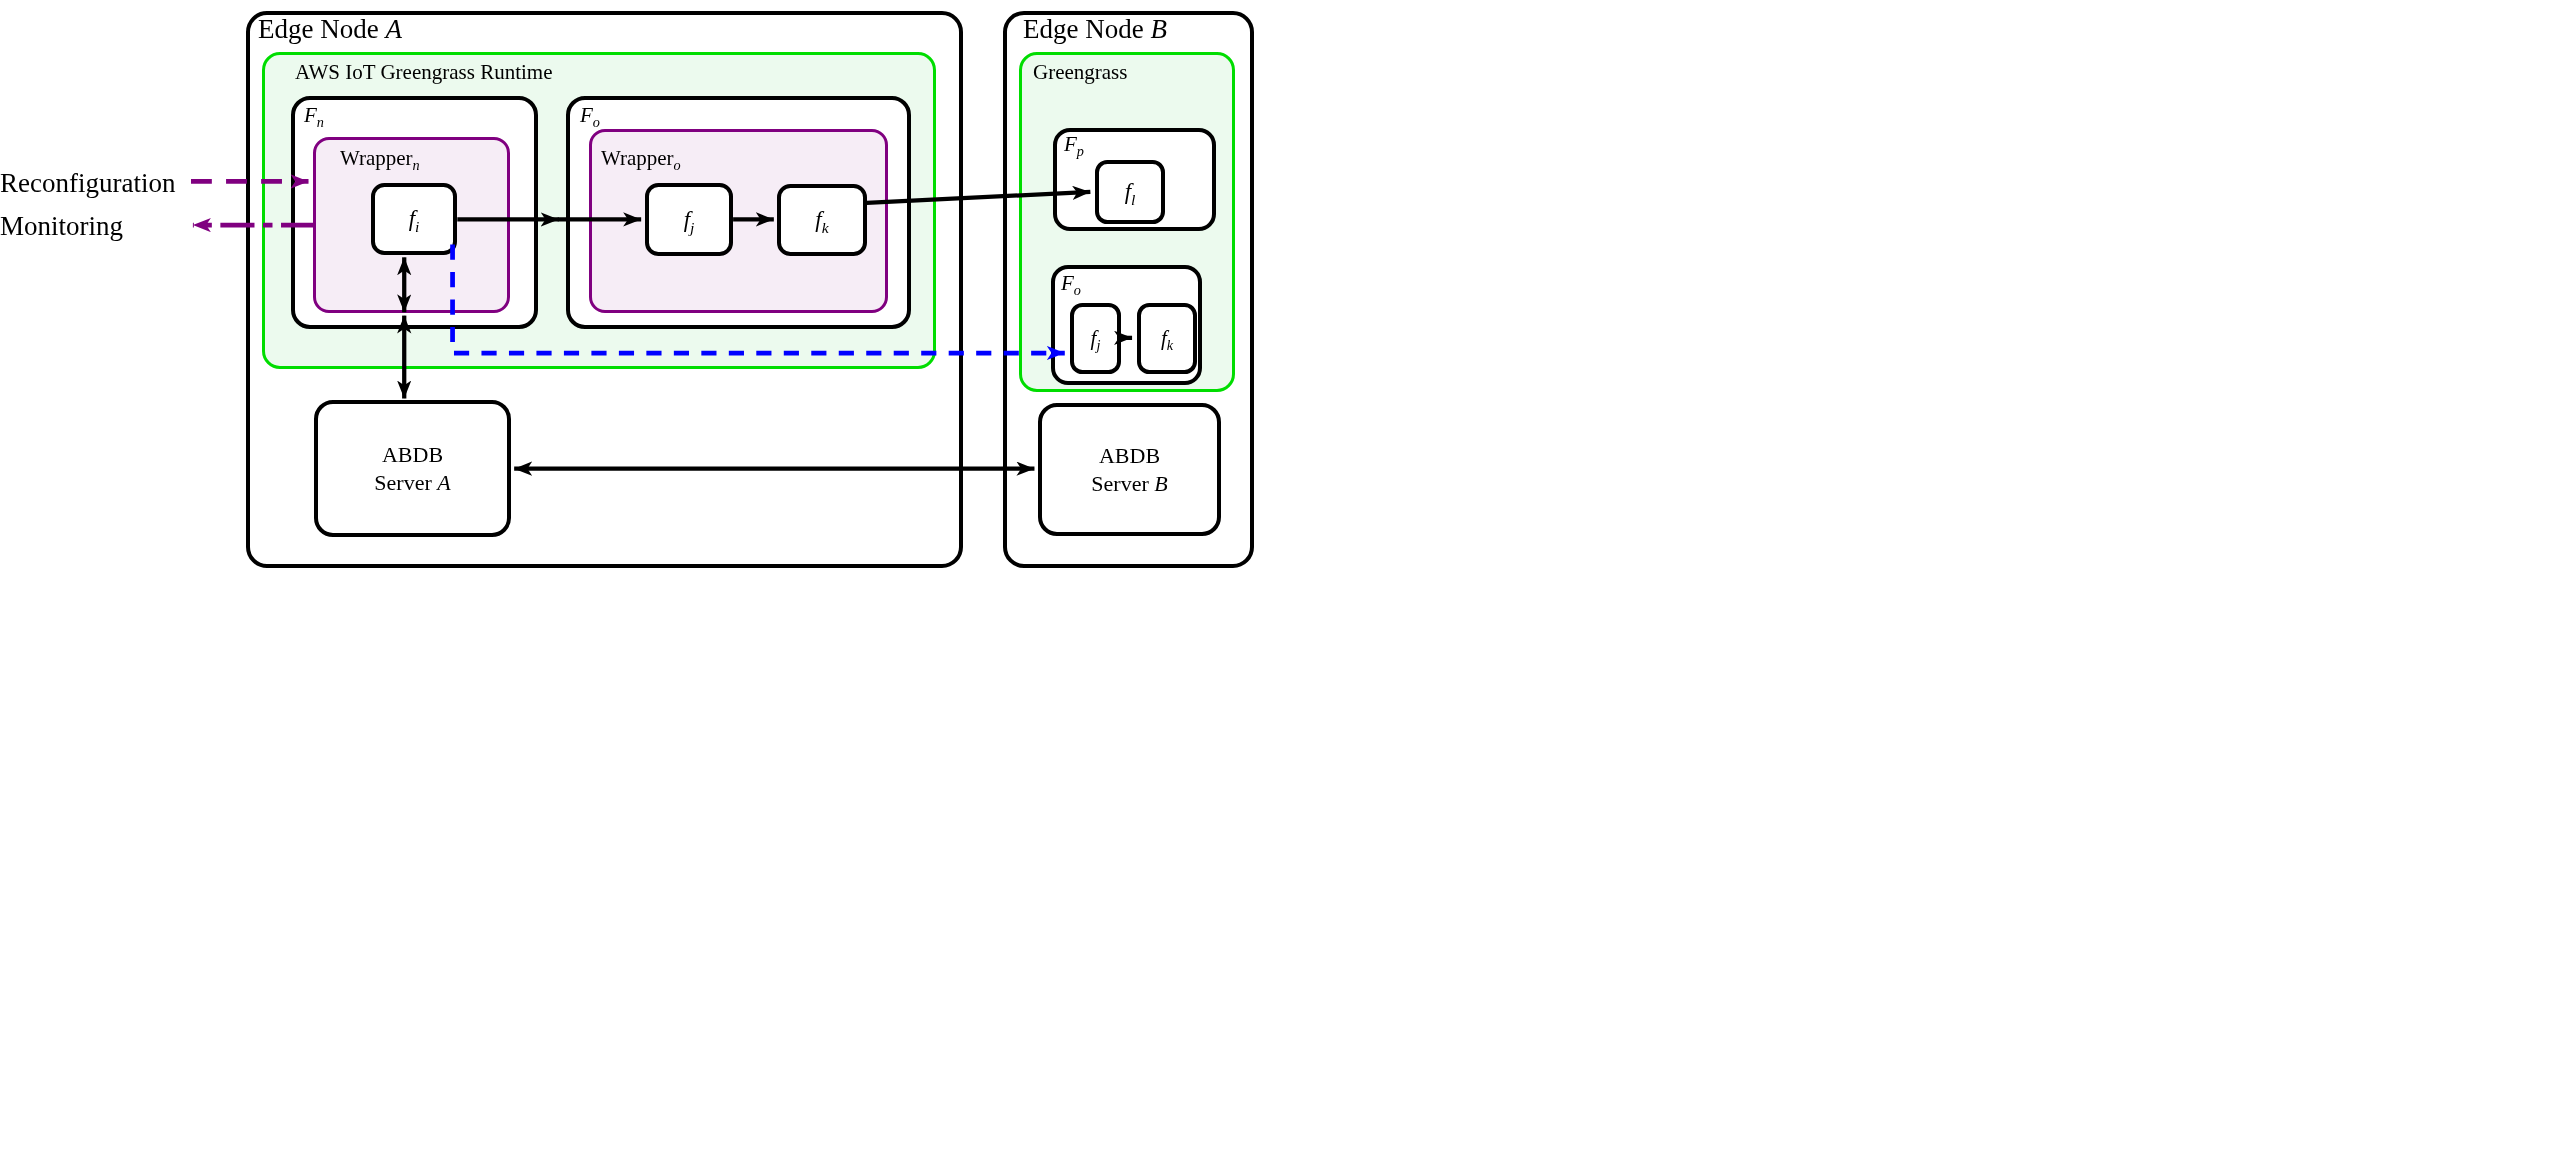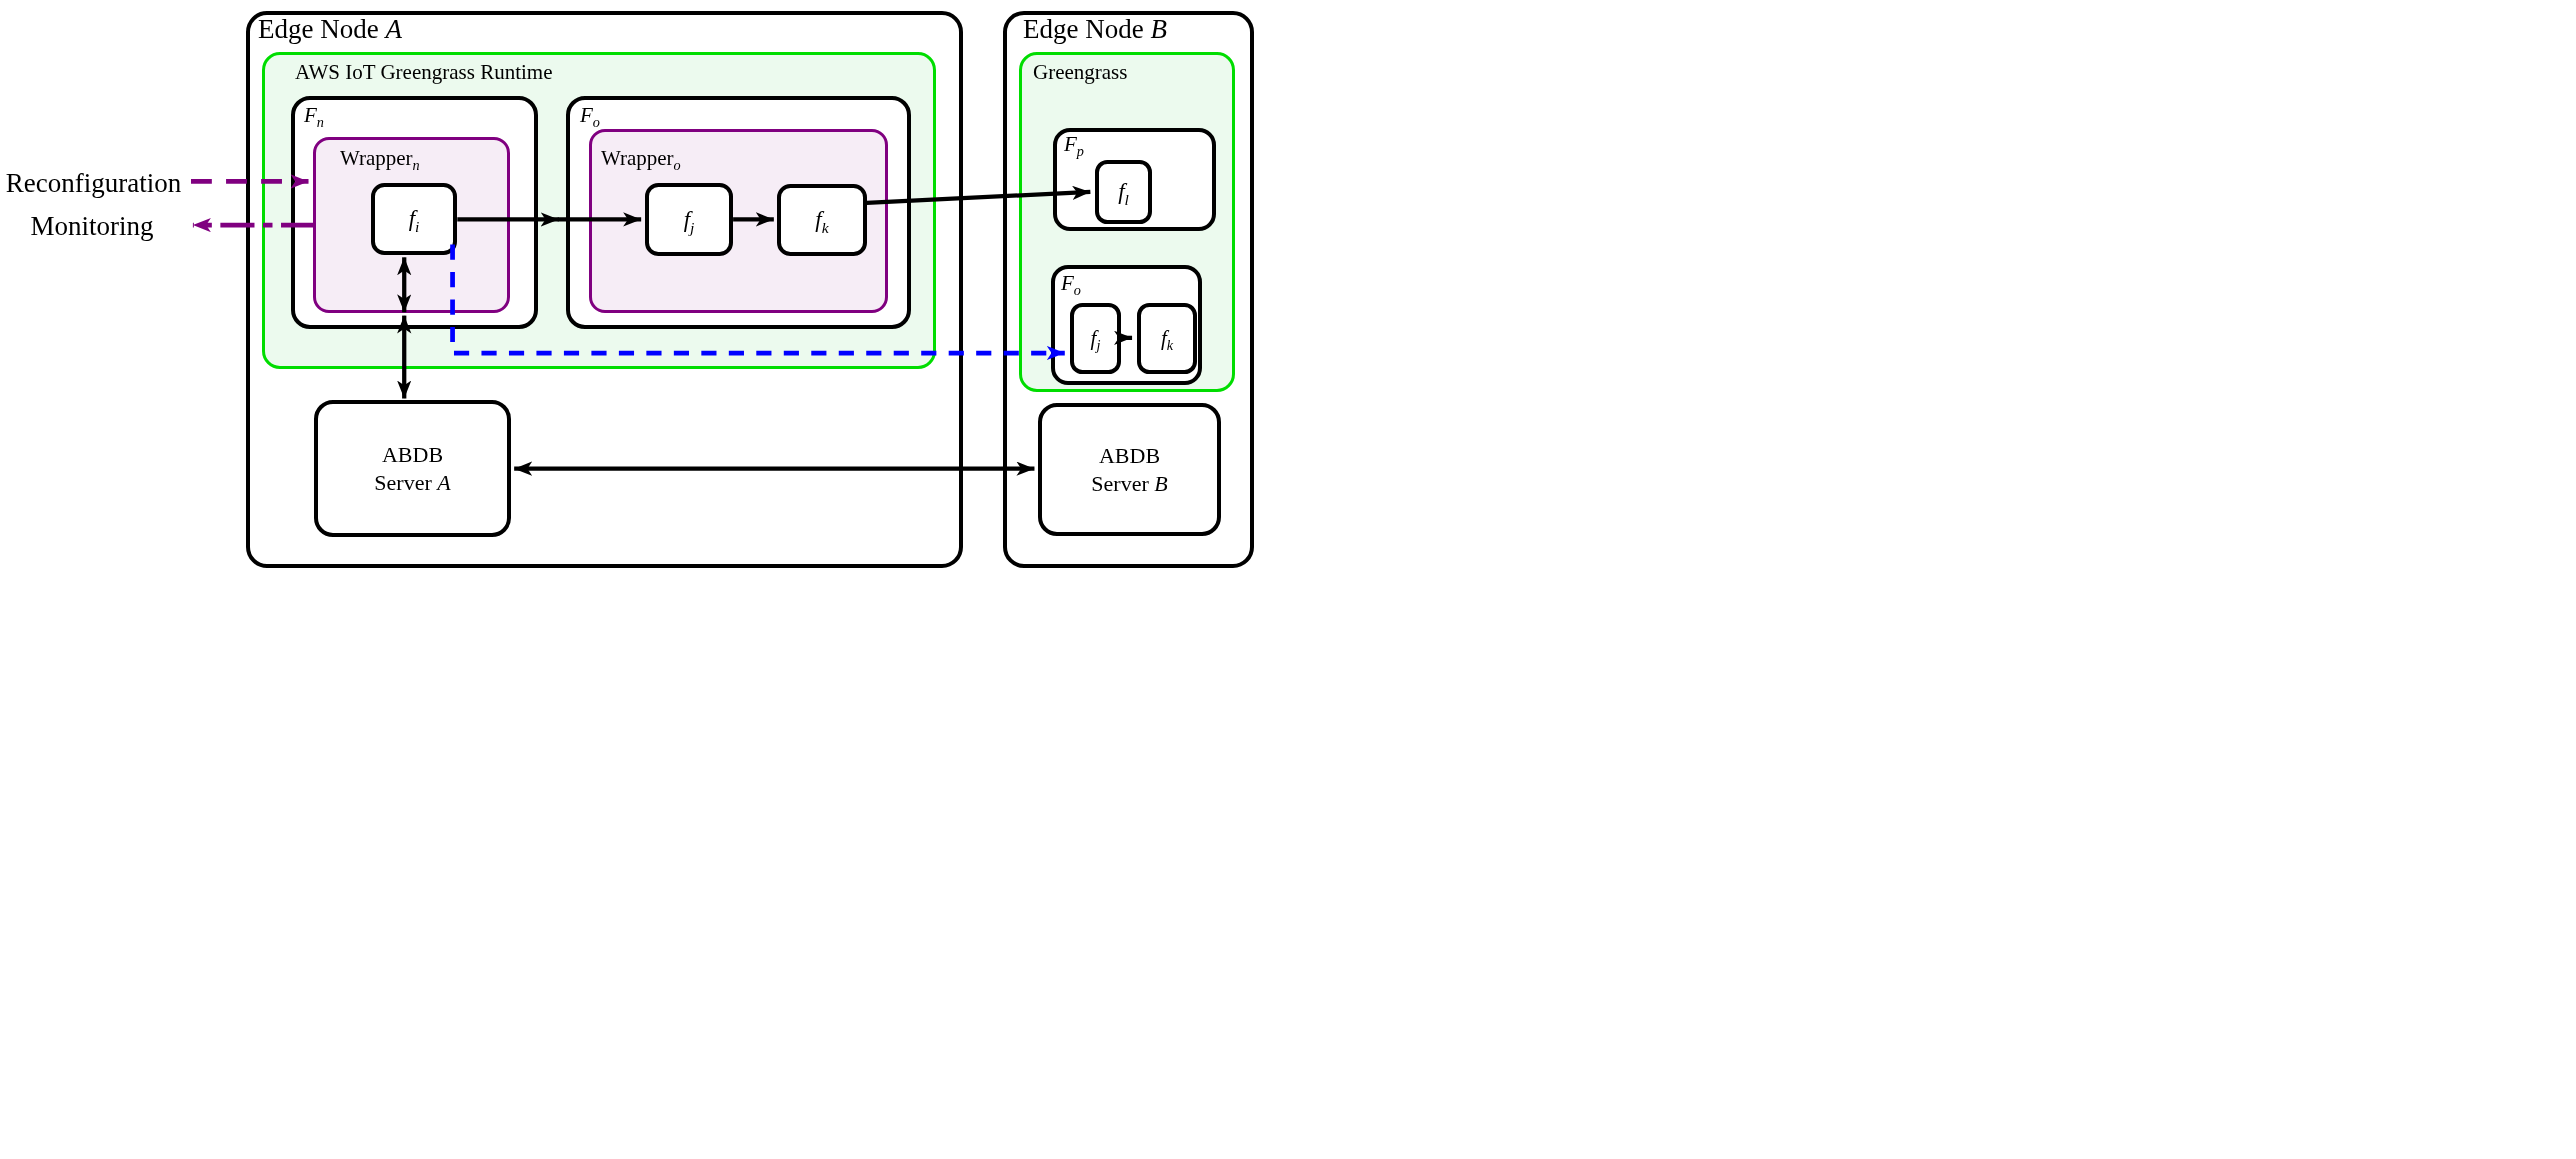--- a/index.html
+++ b/index.html
@@ -14,21 +14,21 @@
   .blk{border:4.7px solid #000;}
   .grn{border:3.8px solid #00dd00;background:#ecfaee;}
   .pur{border:3.8px solid #800080;background:#f6edf6;}
   .lab{position:absolute;white-space:nowrap;line-height:1.1;}
   .t23{font-size:27px;}
   .t22{font-size:21px;}
   .t24{font-size:23px;}
   sub{font-size:68%;line-height:0;}
   i{font-style:italic;}
   .fcell{display:flex;align-items:center;justify-content:center;}
-  .right{text-align:center;}
+  .right{text-align:left;}
   .srv{position:absolute;box-sizing:border-box;display:flex;flex-direction:column;
        align-items:center;justify-content:center;text-align:center;font-size:22px;line-height:1.25;}
   svg.overlay{position:absolute;left:0;top:0;width:1288px;height:580px;pointer-events:none;}
 </style>
 </head>
 <body>
 
 <div class="canvas">
 
   <div class="box blk" style="left:246px;top:11.4px;width:717px;height:557px;border-radius:21px;"></div>
@@ -82,21 +82,21 @@
   </div>
 
   <div class="box grn" style="left:1019px;top:52px;width:216px;height:340px;border-radius:18px;"></div>
   <div class="lab t22" style="left:1033px;top:61px;">Greengrass</div>
 
   <div class="box blk" style="left:1053px;top:128px;width:163px;height:103px;border-radius:17px;"></div>
   <div class="lab t22" style="left:1064px;top:133px;">
     <i>F</i><sub><i>p</i></sub>
   </div>
 
-  <div class="box blk fcell t24" style="left:1095px;top:160px;width:57px;height:64px;border-radius:12.3px;">
+  <div class="box blk fcell t24" style="left:1095px;top:160px;width:70px;height:64px;border-radius:12.3px;">
     <span><i>f</i><sub><i>l</i></sub></span>
   </div>
 
   <div class="box blk" style="left:1051px;top:265px;width:151px;height:120px;border-radius:17px;"></div>
   <div class="lab t22" style="left:1061px;top:272px;">
     <i>F</i><sub><i>o</i></sub>
   </div>
 
   <div class="box blk fcell" style="left:1070px;top:303px;width:51px;height:71px;border-radius:12.3px;font-size:21px;">
     <span><i>f</i><sub><i>j</i></sub></span>

